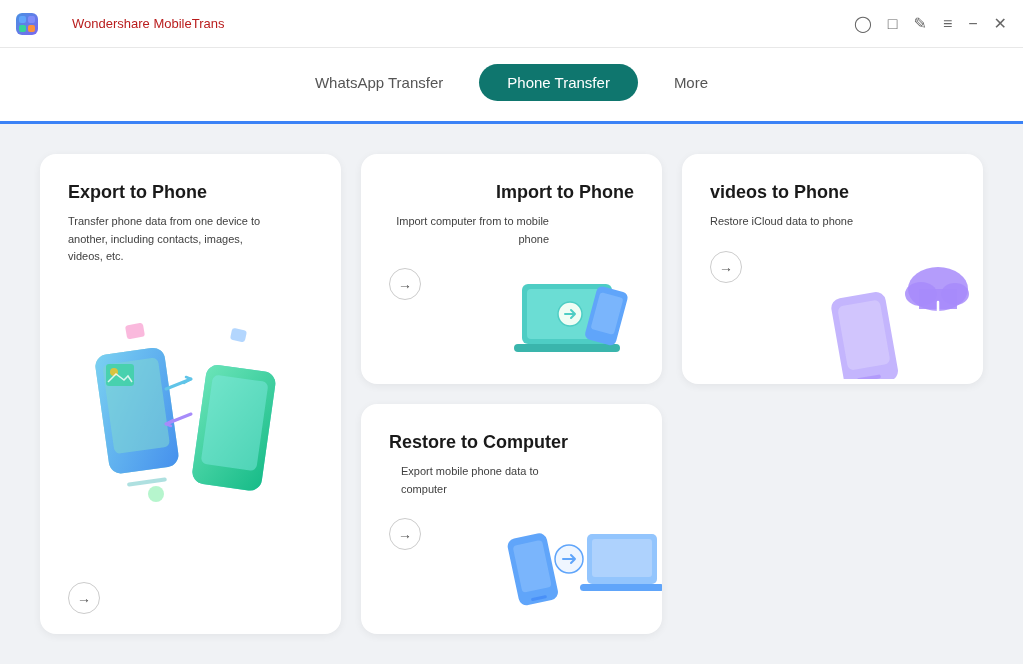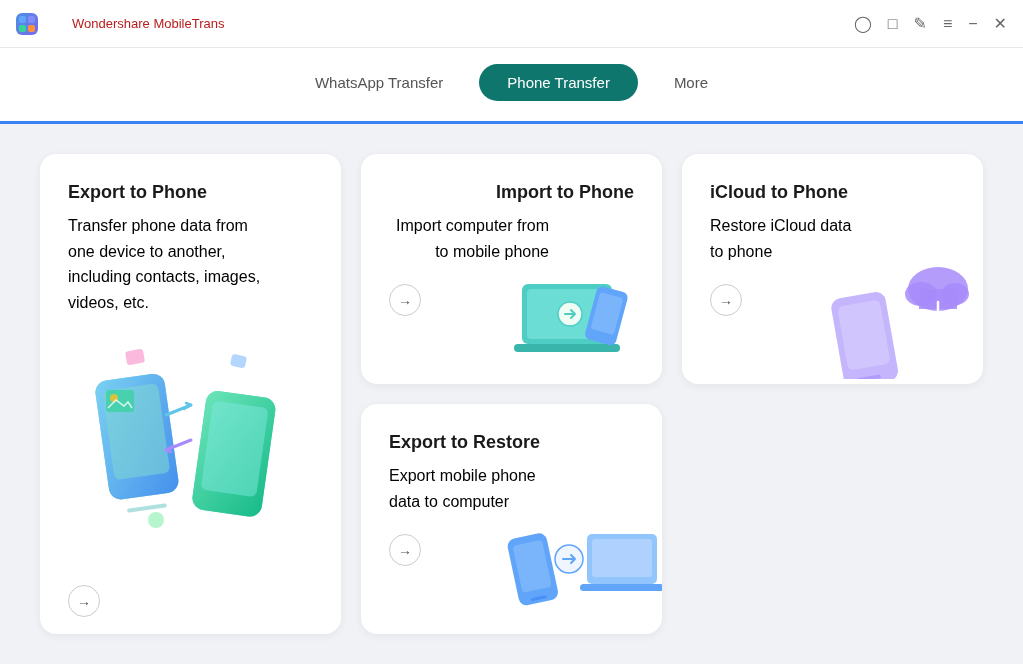--- a/index.html
+++ b/index.html
@@ -113,22 +113,22 @@
     }
 
     .card-title {
       font-size: 18px;
       font-weight: 700;
       color: #1a1a1a;
       margin-bottom: 10px;
     }
 
     .card-desc {
-      font-size: 16px;
-      color: #000000;
+      font-size: 11px;
+      color: #404040;
       line-height: 1.6;
       max-width: 200px;
     }
 
     .card-arrow {
       width: 32px;
       height: 32px;
       border-radius: 50%;
       border: 1.5px solid #ccc;
       display: flex;
@@ -256,21 +256,21 @@
         <g transform="translate(68, 60)">
           <circle r="12" fill="#f0fdf4" stroke="#4ecdc4" stroke-width="1.5"></circle>
           <path d="M-5,0 L5,0 M1,-4 L5,0 L1,4" stroke="#4ecdc4" stroke-width="2" stroke-linecap="round" stroke-linejoin="round" fill="none"></path>
         </g>
       </svg>
       <div class="card-arrow" style="margin-top: 20px;">→</div>
     </div>
 
     <div class="card" style="position:relative; min-height:160px;">
       <div style="z-index:2; position:relative;">
-        <div class="card-title">iCloud to Phone</div>
+        <div class="card-title">videos to Phone</div>
         <div class="card-desc" style="max-width:150px;">Restore iCloud data to phone</div>
       </div>
 
       <svg width="160" height="130" viewBox="0 0 160 130" style="position:absolute; right:0; bottom:5px;">
 
         <g transform="translate(10, 45) rotate(-10, 35, 50)">
           <rect x="5" y="0" width="55" height="90" rx="10" fill="#c4b5fd"></rect>
           <rect x="11" y="8" width="43" height="65" rx="6" fill="#ddd6fe" opacity="0.5"></rect>
           <rect x="18" y="82" width="24" height="4" rx="2" fill="#a78bfa" opacity="0.6"></rect>
         </g>
@@ -283,22 +283,22 @@
 
           <path d="M35,48 L35,70" stroke="white" stroke-width="2.5" stroke-linecap="round"></path>
           <path d="M27,63 L35,72 L43,63" stroke="white" stroke-width="2.5" stroke-linecap="round" stroke-linejoin="round" fill="none"></path>
         </g>
       </svg>
       <div class="card-arrow" style="margin-top: 20px;">→</div>
     </div>
 
     <div class="card" style="position:relative; min-height:160px;">
       <div style="z-index:2; position:relative;">
-        <div class="card-title">Export to Restore</div>
-        <div class="card-desc" style="max-width:160px;">Export mobile phone data to computer</div>
+        <div class="card-title">Restore to Computer</div>
+        <div class="card-desc" style="max-width:160px;margin-left:12px;">Export mobile phone data to computer</div>
       </div>
 
       <svg width="165" height="125" viewBox="0 0 165 125" style="position:absolute; right:0; bottom:5px;">
 
         <g transform="translate(18, 30) rotate(-12, 25, 45)">
           <rect x="0" y="0" width="40" height="68" rx="8" fill="#60a5fa"></rect>
           <rect x="5" y="7" width="30" height="48" rx="4" fill="#93c5fd" opacity="0.5"></rect>
           <rect x="12" y="62" width="16" height="3" rx="1.5" fill="#3b82f6" opacity="0.6"></rect>
         </g>
 

